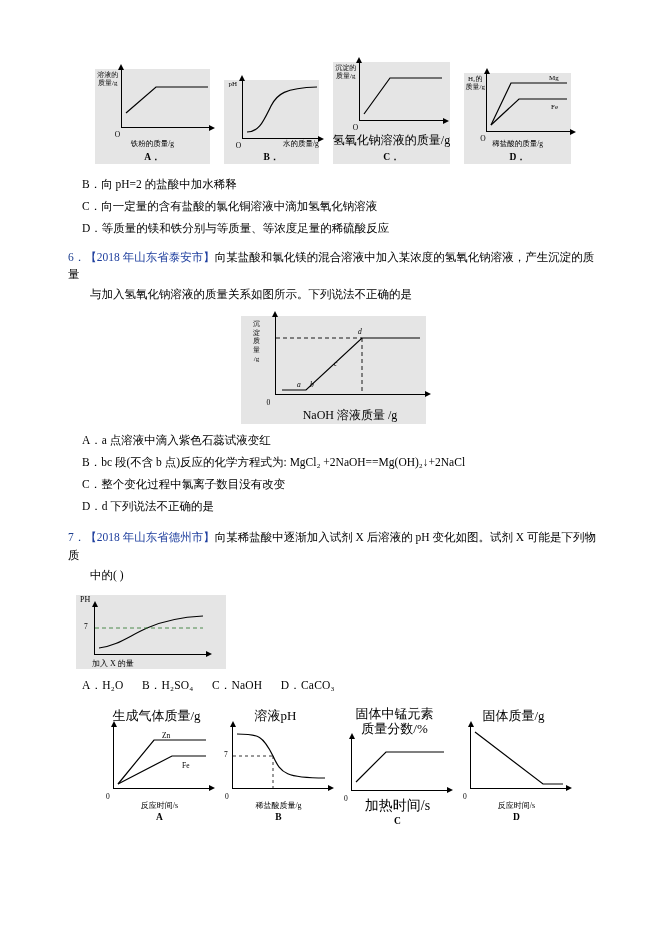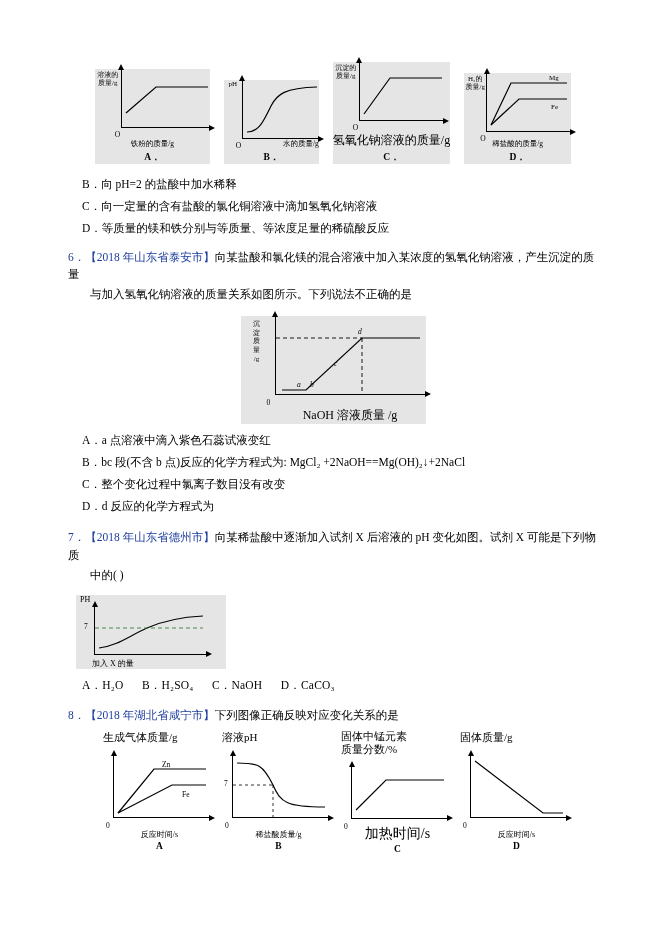--- a/index.html
+++ b/index.html
@@ -119,24 +119,24 @@
   }
   svg { display: block; }
   .q8grid {
     display: flex;
     justify-content: center;
     gap: 8px;
     margin-top: 6px;
   }
   .q8cell { position: relative; }
   .hdrlab {
-    font-size: 11px;
-    text-align: left;
+    font-size: 13px;
+    text-align: center;
     margin-left: 4px;
-    margin-bottom: 10px;
+    margin-bottom: 1px;
     white-space: nowrap;
   }
   .letterlab {
     text-align: center;
     font-size: 9.5px;
     font-weight: bold;
     margin-top: 1px;
   }
 </style>
 </head>
@@ -229,21 +229,21 @@
             </svg>
             <div class="origin" style="left:-9px;bottom:-13px;">0</div>
           </div>
           <div style="text-align:center;font-size:12px;margin-top:12px;margin-left:34px;">NaOH 溶液质量 /g</div>
         </div>
       </div>
 
       <div class="opt">A．a 点溶液中滴入紫色石蕊试液变红</div>
       <div class="opt">B．bc 段(不含 b 点)反应的化学方程式为: MgCl₂ +2NaOH==Mg(OH)₂↓+2NaCl</div>
       <div class="opt">C．整个变化过程中氯离子数目没有改变</div>
-      <div class="opt">D．d 反应的化学方程式为</div>
+      <div class="opt">D．d 下列说法不正确的是</div>
     </div>
 
     <div class="qblock" style="margin-top:12px;">
       <div class="qline">
         <span class="qnum">7．</span><span class="blue">【2018 年山东省德州市】</span><span>向某稀盐酸中逐渐加入试剂 X 后溶液的 pH 变化如图。试剂 X 可能是下列物质</span>
       </div>
       <div class="qline indent2">中的(      )</div>
 
       <div style="margin:10px 0 6px 8px;">
         <div class="fig" style="width:150px;">
@@ -264,23 +264,20 @@
         &nbsp;&nbsp;&nbsp;&nbsp;
         <span>B．H₂SO₄</span>
         &nbsp;&nbsp;&nbsp;&nbsp;
         <span>C．NaOH</span>
         &nbsp;&nbsp;&nbsp;&nbsp;
         <span>D．CaCO₃</span>
       </div>
     </div>
 
     <div class="qblock" style="margin-top:10px;">
-      <div class="qline">
-        <span class="qnum">8．</span><span class="blue">【2018 年湖北省咸宁市】</span><span>下列图像正确反映对应变化关系的是</span>
-      </div>
 
       <div class="q8grid">
 
         <div class="q8cell">
           <div class="hdrlab">生成气体质量/g</div>
           <div class="axisbox" style="width:96px;height:62px;margin-left:14px;">
             <svg width="96" height="62" style="position:absolute;left:0;top:0;">
               <polyline points="4,58 40,14 92,14" fill="none" stroke="#000" stroke-width="1.2"></polyline>
               <polyline points="4,58 58,30 92,30" fill="none" stroke="#000" stroke-width="1.2"></polyline>
               <text x="48" y="12" font-size="7.5" font-family="Liberation Serif, serif">Zn</text>

